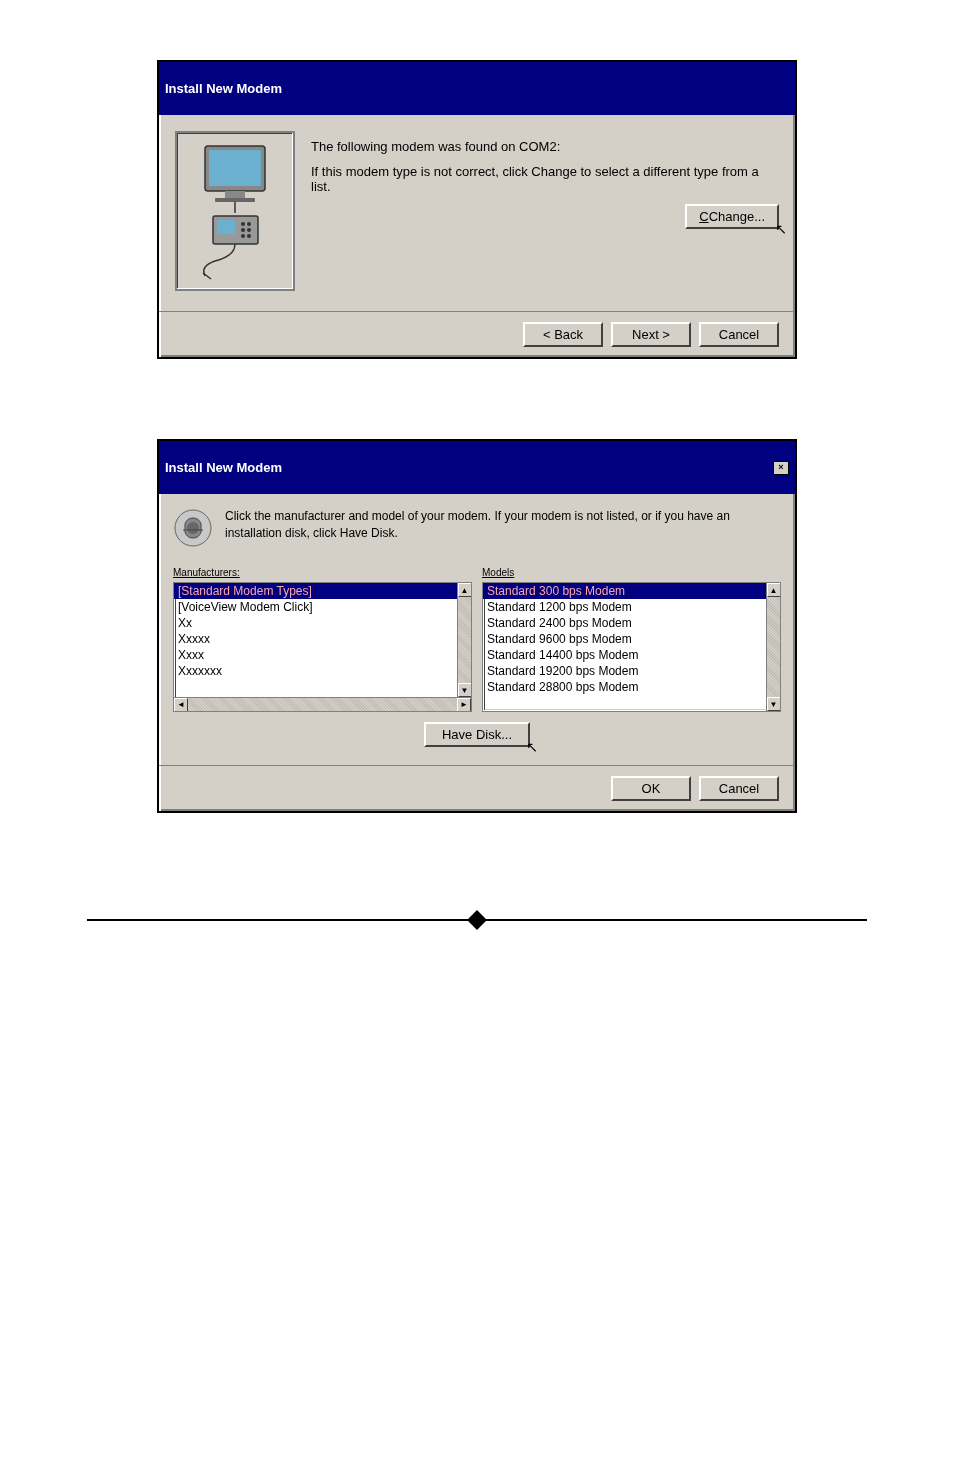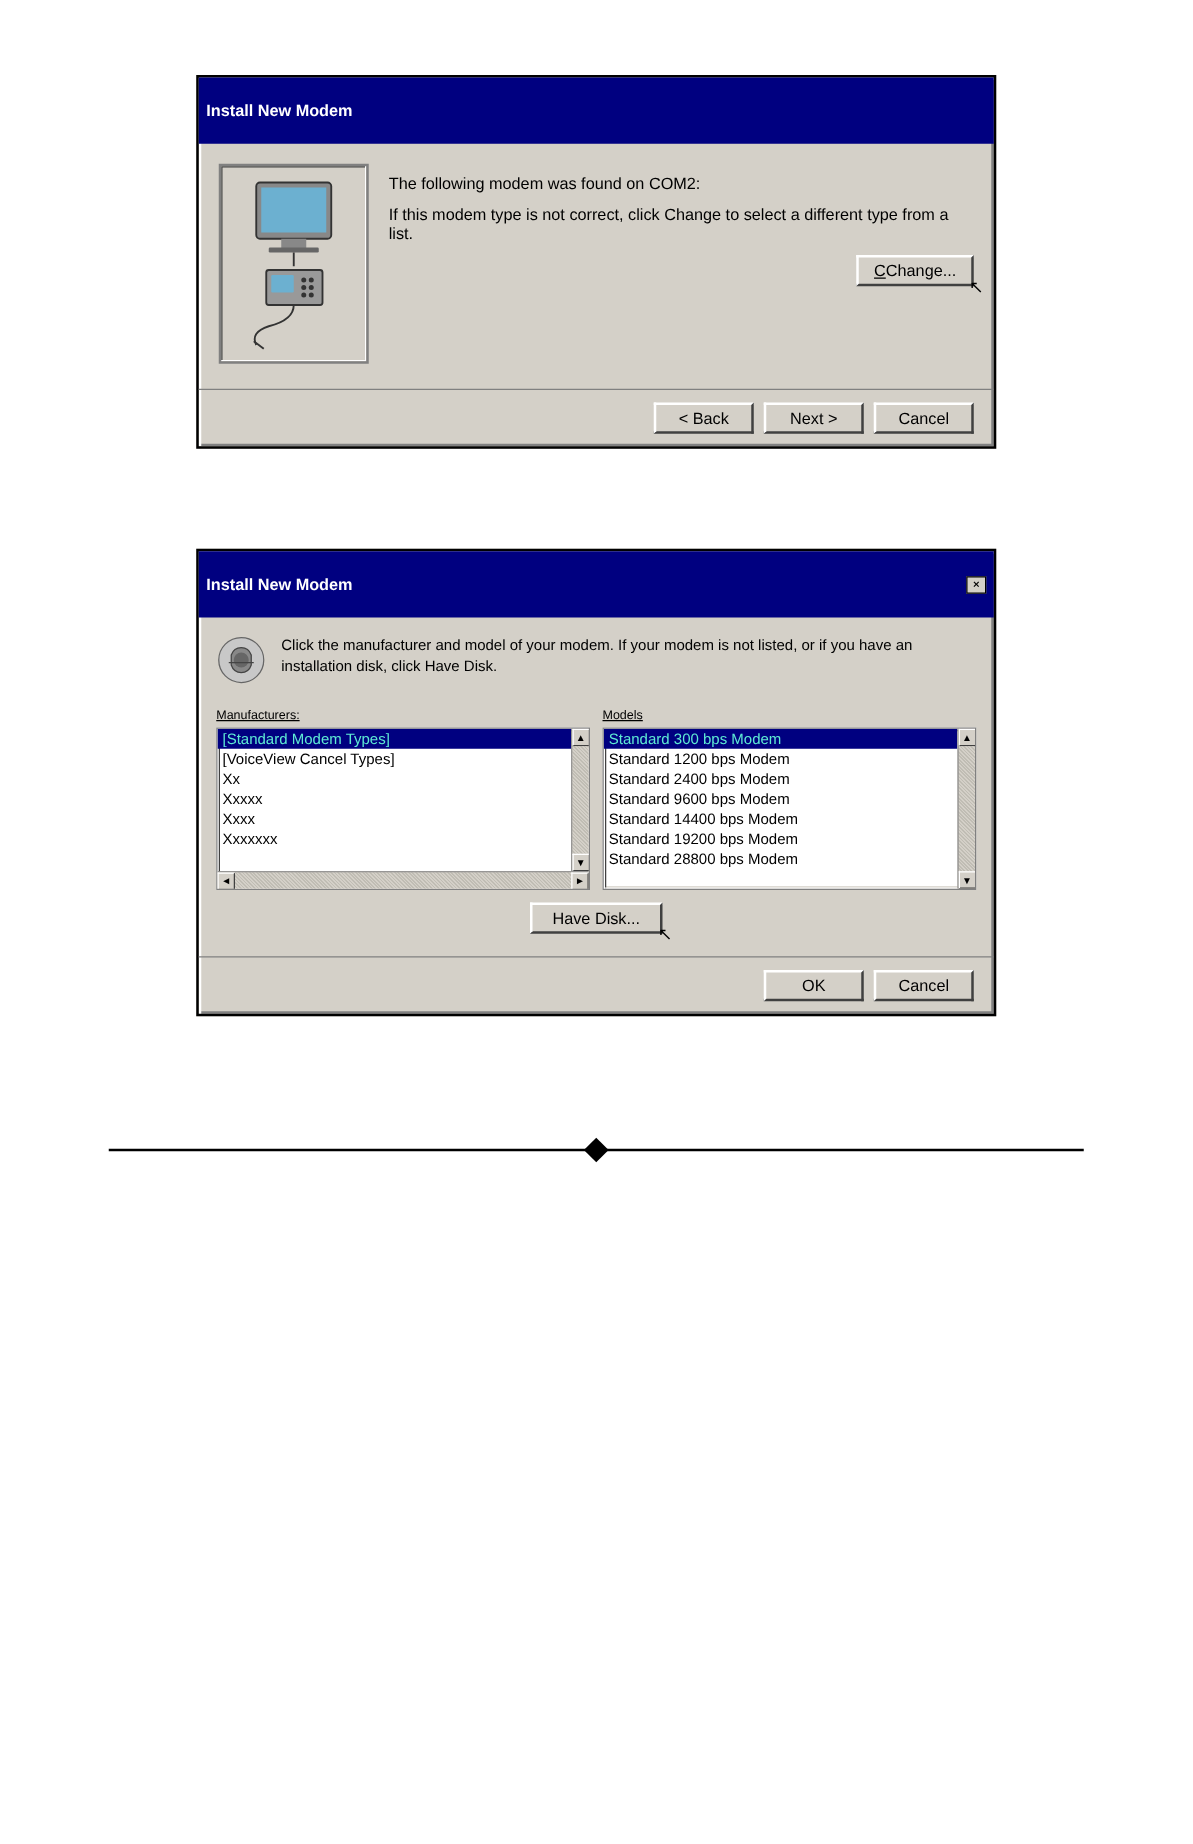--- a/index.html
+++ b/index.html
@@ -225,21 +225,21 @@
 
     .list-item {
       padding: 1px 4px;
       font-size: 12px;
       cursor: pointer;
       white-space: nowrap;
     }
 
     .list-item.selected {
       background: #000080;
-      color: #5eead4;
+      color: #fca5a5;
     }
 
     .list-scrollbar {
       width: 14px;
       background: #d4d0c8;
       display: flex;
       flex-direction: column;
       align-items: center;
       border-left: 1px solid #808080;
     }
@@ -427,21 +427,21 @@
       </div>
 
       <div class="lists-row">
 
         <div class="list-section">
           <span class="list-label">Manufacturers:</span>
           <div class="list-box">
             <div class="list-box-inner">
               <div class="list-items">
                 <div class="list-item selected">[Standard Modem Types]</div>
-                <div class="list-item">[VoiceView Cancel Types]</div>
+                <div class="list-item">[VoiceView Modem Click]</div>
                 <div class="list-item">Xx</div>
                 <div class="list-item">Xxxxx</div>
                 <div class="list-item">Xxxx</div>
                 <div class="list-item">Xxxxxxx</div>
               </div>
               <div class="list-scrollbar">
                 <div class="scroll-arrow">▲</div>
                 <div class="scroll-track"></div>
                 <div class="scroll-arrow">▼</div>
               </div>

